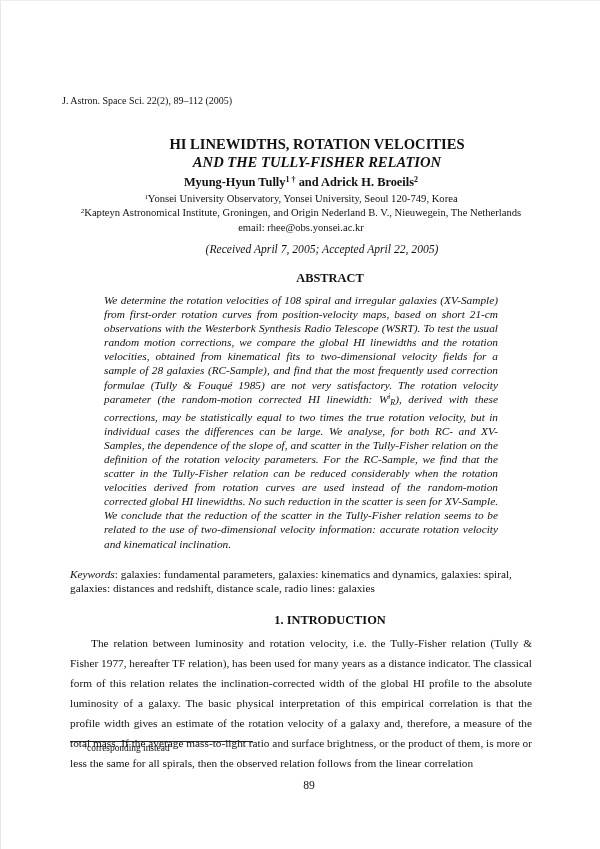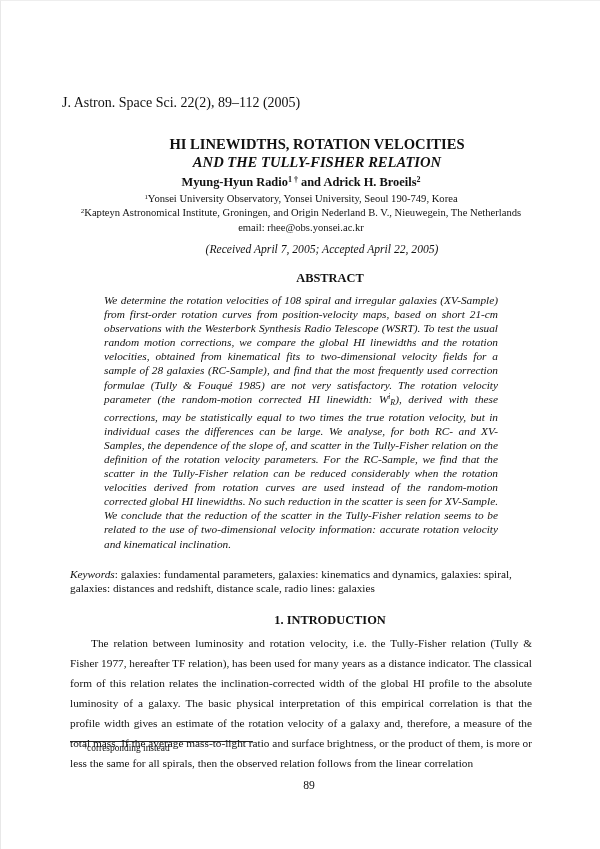--- a/index.html
+++ b/index.html
@@ -3,21 +3,21 @@
 <meta charset="utf-8">
 <style>
   html, body { margin: 0; padding: 0; }
   body {
     width: 600px; height: 849px; background: #ffffff;
     font-family: "Liberation Serif", "DejaVu Serif", serif;
     color: #111; position: relative; overflow: hidden;
     border-left: 1px solid #e8e8e8; border-top: 1px solid #eeeeee; box-sizing: border-box;
   }
   .abs { position: absolute; }
-  .journal { left: 61px; top: 94px; font-size: 14px; }
+  .journal { left: 61px; top: 94px; font-size: 10px; }
   .title { left: 0; width: 600px; text-align: center; font-weight: bold; font-size: 14.6px; padding-left: 16px; }
   .t1 { top: 135px; }
   .t2 { top: 153px; font-style: italic; }
   .authors { left: 0; width: 600px; text-align: center; top: 174px; font-weight: bold; font-size: 12.4px; }
   .center-line { left: 0; width: 600px; text-align: center; font-size: 10.6px; }
   .aff1 { top: 192px; }
   .aff2 { top: 206px; }
   .email { top: 221px; }
   .received { left: 0; width: 600px; text-align: center; top: 242px; font-style: italic; font-size: 11.6px; padding-left: 21px; }
   .heading { left: 0; width: 600px; text-align: center; font-weight: bold; font-size: 12.4px; padding-left: 29px; }
@@ -41,25 +41,25 @@
 </style>
 </head>
 <body>
 
 <div class="abs journal">J. Astron. Space Sci. 22(2), 89–112 (2005)</div>
 
 <div class="abs title t1">HI LINEWIDTHS, ROTATION VELOCITIES</div>
 <div class="abs title t2">AND THE TULLY-FISHER RELATION</div>
 
 <div class="abs authors">
-  <span>Myung-Hyun Radio</span><sup>1 †</sup><span> and </span><span>Adrick H. Broeils</span><sup>2</sup>
+  <span>Myung-Hyun Tully</span><sup>1 †</sup><span> and </span><span>Adrick H. Broeils</span><sup>2</sup>
 </div>
 
 <div class="abs center-line aff1">
-  <sup>1</sup><span>Yonsei University Observatory, Yonsei University, Seoul 190-749, Korea</span>
+  <sup>1</sup><span>Yonsei University Observatory, Yonsei University, Seoul 120-749, Korea</span>
 </div>
 <div class="abs center-line aff2">
   <sup>2</sup><span>Kapteyn Astronomical Institute, Groningen, and Origin Nederland B. V., Nieuwegein, The Netherlands</span>
 </div>
 <div class="abs center-line email">email: rhee@obs.yonsei.ac.kr</div>
 
 <div class="abs received">(Received April 7, 2005; Accepted April 22, 2005)</div>
 
 <div class="abs heading abs-head">ABSTRACT</div>
 

